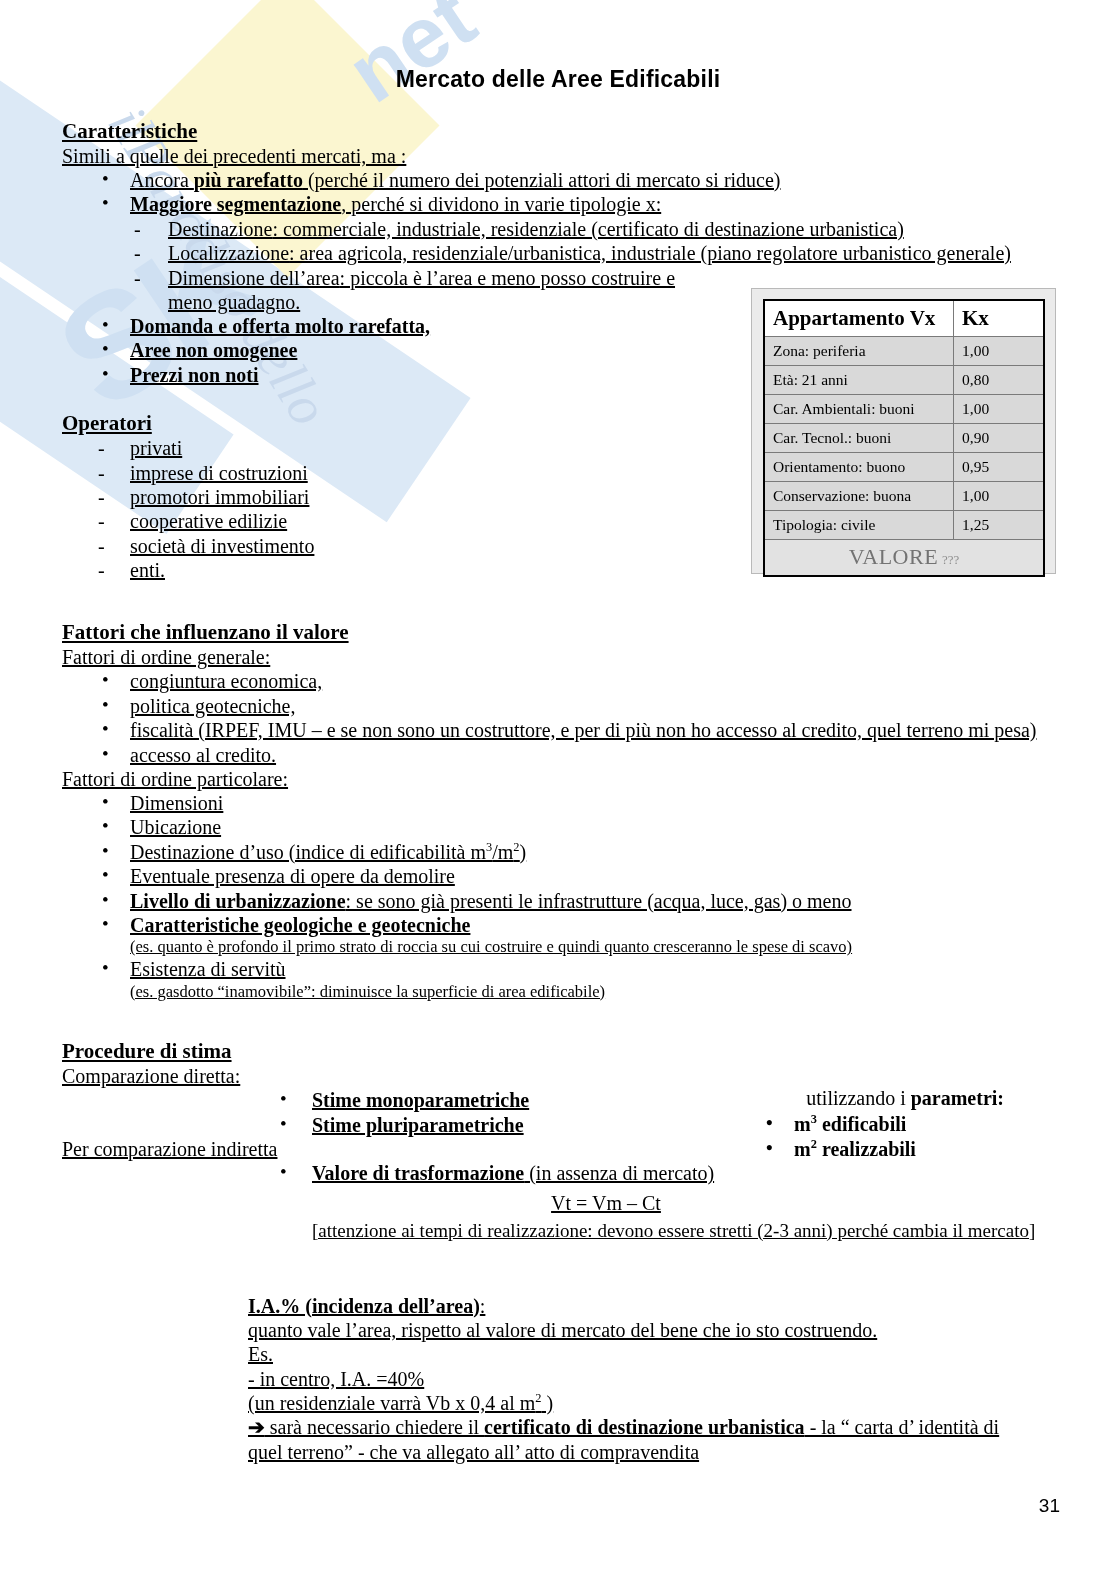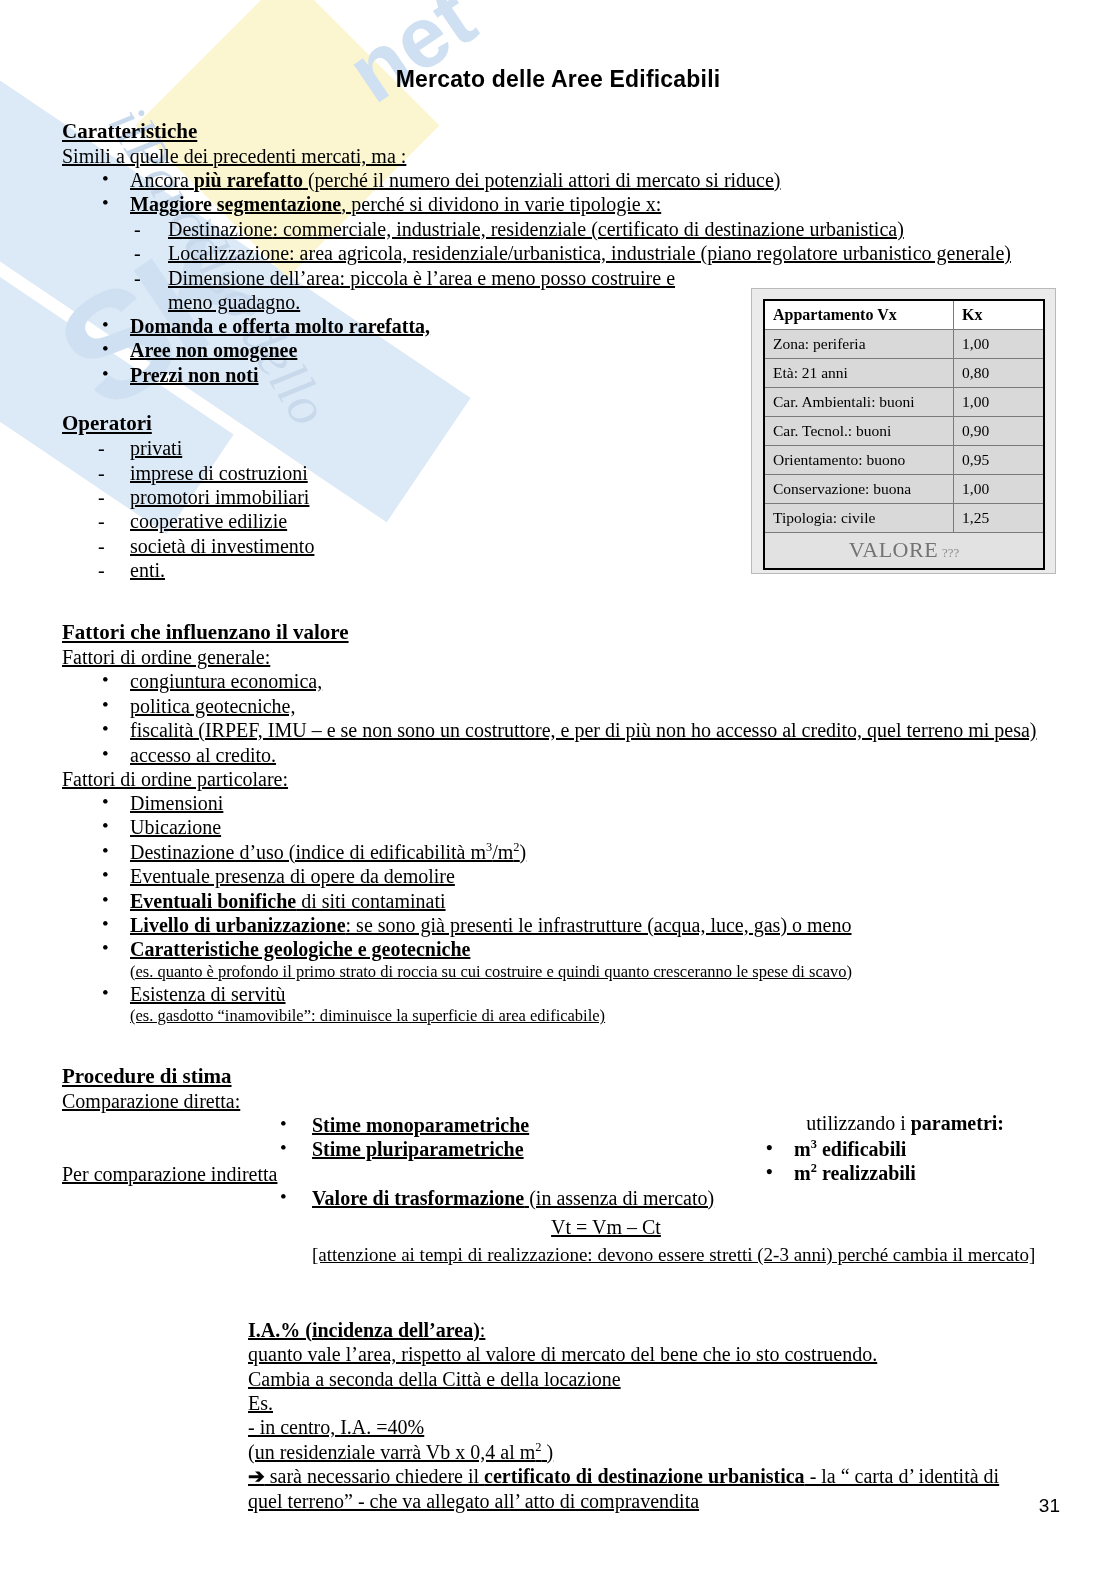--- a/index.html
+++ b/index.html
@@ -191,21 +191,21 @@
     padding: 5px 7px 5px 8px;
     font-size: 15.5px;
     text-align: left;
     background: #d9d9d9;
     font-weight: normal;
     height: 18px;
   }
   table.kx tr.head th {
     background: #ffffff;
     font-weight: bold;
-    font-size: 16px;
+    font-size: 21px;
   }
   table.kx td.val { width: 74px; }
   table.kx tr.footer td {
     text-align: center;
     background: #e2e2e2;
     padding: 4px 0 5px 0;
   }
   .valore-word {
     color: #737373;
     font-size: 22px;
@@ -372,21 +372,20 @@
         <li>politica geotecniche,</li>
         <li>fiscalità (IRPEF, IMU – e se non sono un costruttore, e per di più non ho accesso al credito, quel terreno mi pesa)</li>
         <li>accesso al credito.</li>
       </ul>
       <div class="para">Fattori di ordine particolare:</div>
       <ul class="bul">
         <li><span>Dimensioni</span></li>
         <li><span>Ubicazione</span></li>
         <li><span id="sup-dest">Destinazione d’uso (indice di edificabilità m<sup>3</sup>/m<sup>2</sup>)</span></li>
         <li><span>Eventuale presenza di opere da demolire</span></li>
-        <li><b>Eventuali bonifiche</b><span> di siti contaminati</span></li>
         <li><b>Livello di urbanizzazione</b><span>: se sono già presenti le infrastrutture (acqua, luce, gas) o meno</span></li>
         <li><b>Caratteristiche geologiche e geotecniche</b>
           <div class="small-note">(es. quanto è profondo il primo strato di roccia su cui costruire e quindi quanto cresceranno le spese di scavo)</div>
         </li>
         <li><span>Esistenza di servitù</span>
           <div class="small-note">(es. gasdotto “inamovibile”: diminuisce la superficie di area edificabile)</div>
         </li>
       </ul>
 
       <div class="two-col" style="margin-top:38px;">
@@ -408,21 +407,20 @@
         <ul class="bul deep2">
           <li><b>Valore di trasformazione</b><span> (in assenza di mercato)</span></li>
         </ul>
         <div class="formula" style="margin-top:6px;">Vt = Vm – Ct</div>
         <div class="bracket-line" style="margin-top:5px;">[attenzione ai tempi di realizzazione: devono essere stretti (2-3 anni) perché cambia il mercato]</div>
       </div>
 
       <div style="margin-top:52px;">
         <div class="indent-b"><b>I.A.% (incidenza dell’area)</b><span>:</span></div>
         <div class="indent-b">quanto vale l’area, rispetto al valore di mercato del bene che io sto costruendo.</div>
-        <div class="indent-b">Cambia a seconda della Città e della locazione</div>
         <div class="indent-b">Es.</div>
         <div class="indent-b">- in centro, I.A. =40%</div>
         <div class="indent-b" id="sup-res">(un residenziale varrà Vb x 0,4 al m<sup>2</sup> )</div>
         <div class="indent-b"><b>➔</b><span> sarà necessario chiedere il </span><b>certificato di destinazione urbanistica</b><span> - la “ carta d’ identità di</span></div>
         <div class="indent-b">quel terreno” - che va allegato all’ atto di compravendita</div>
       </div>
 
     </div>
   </div>
 

